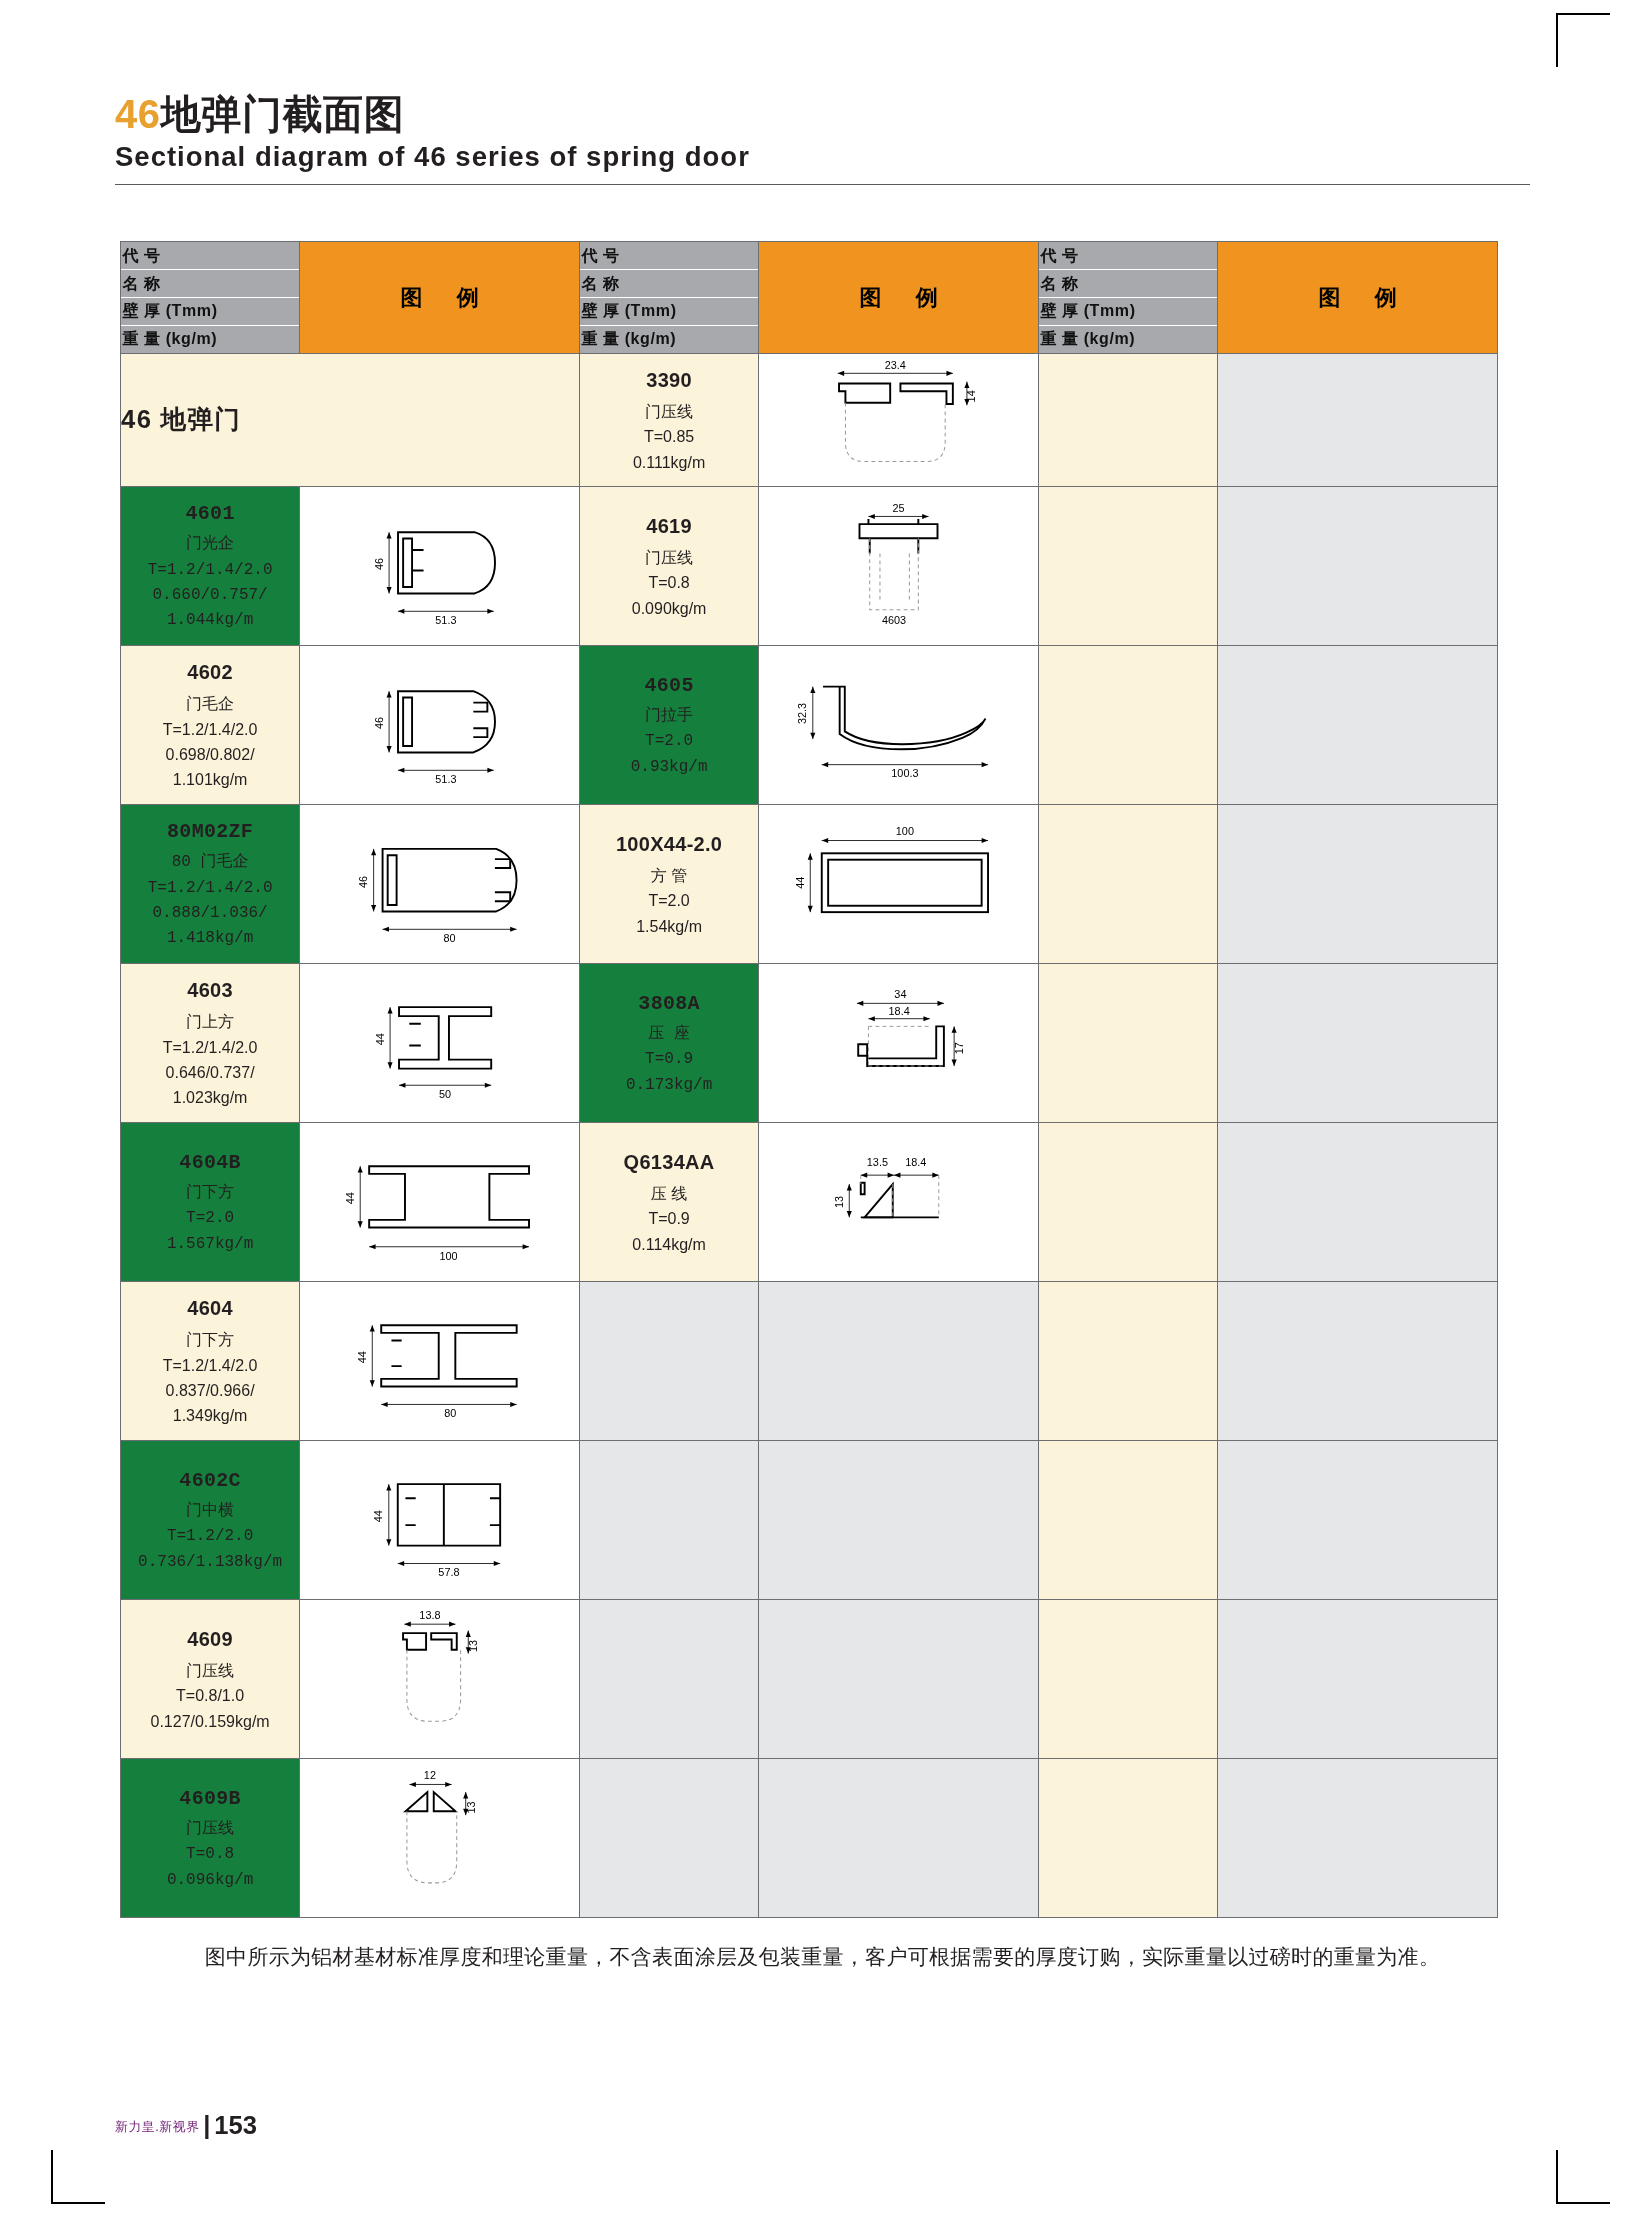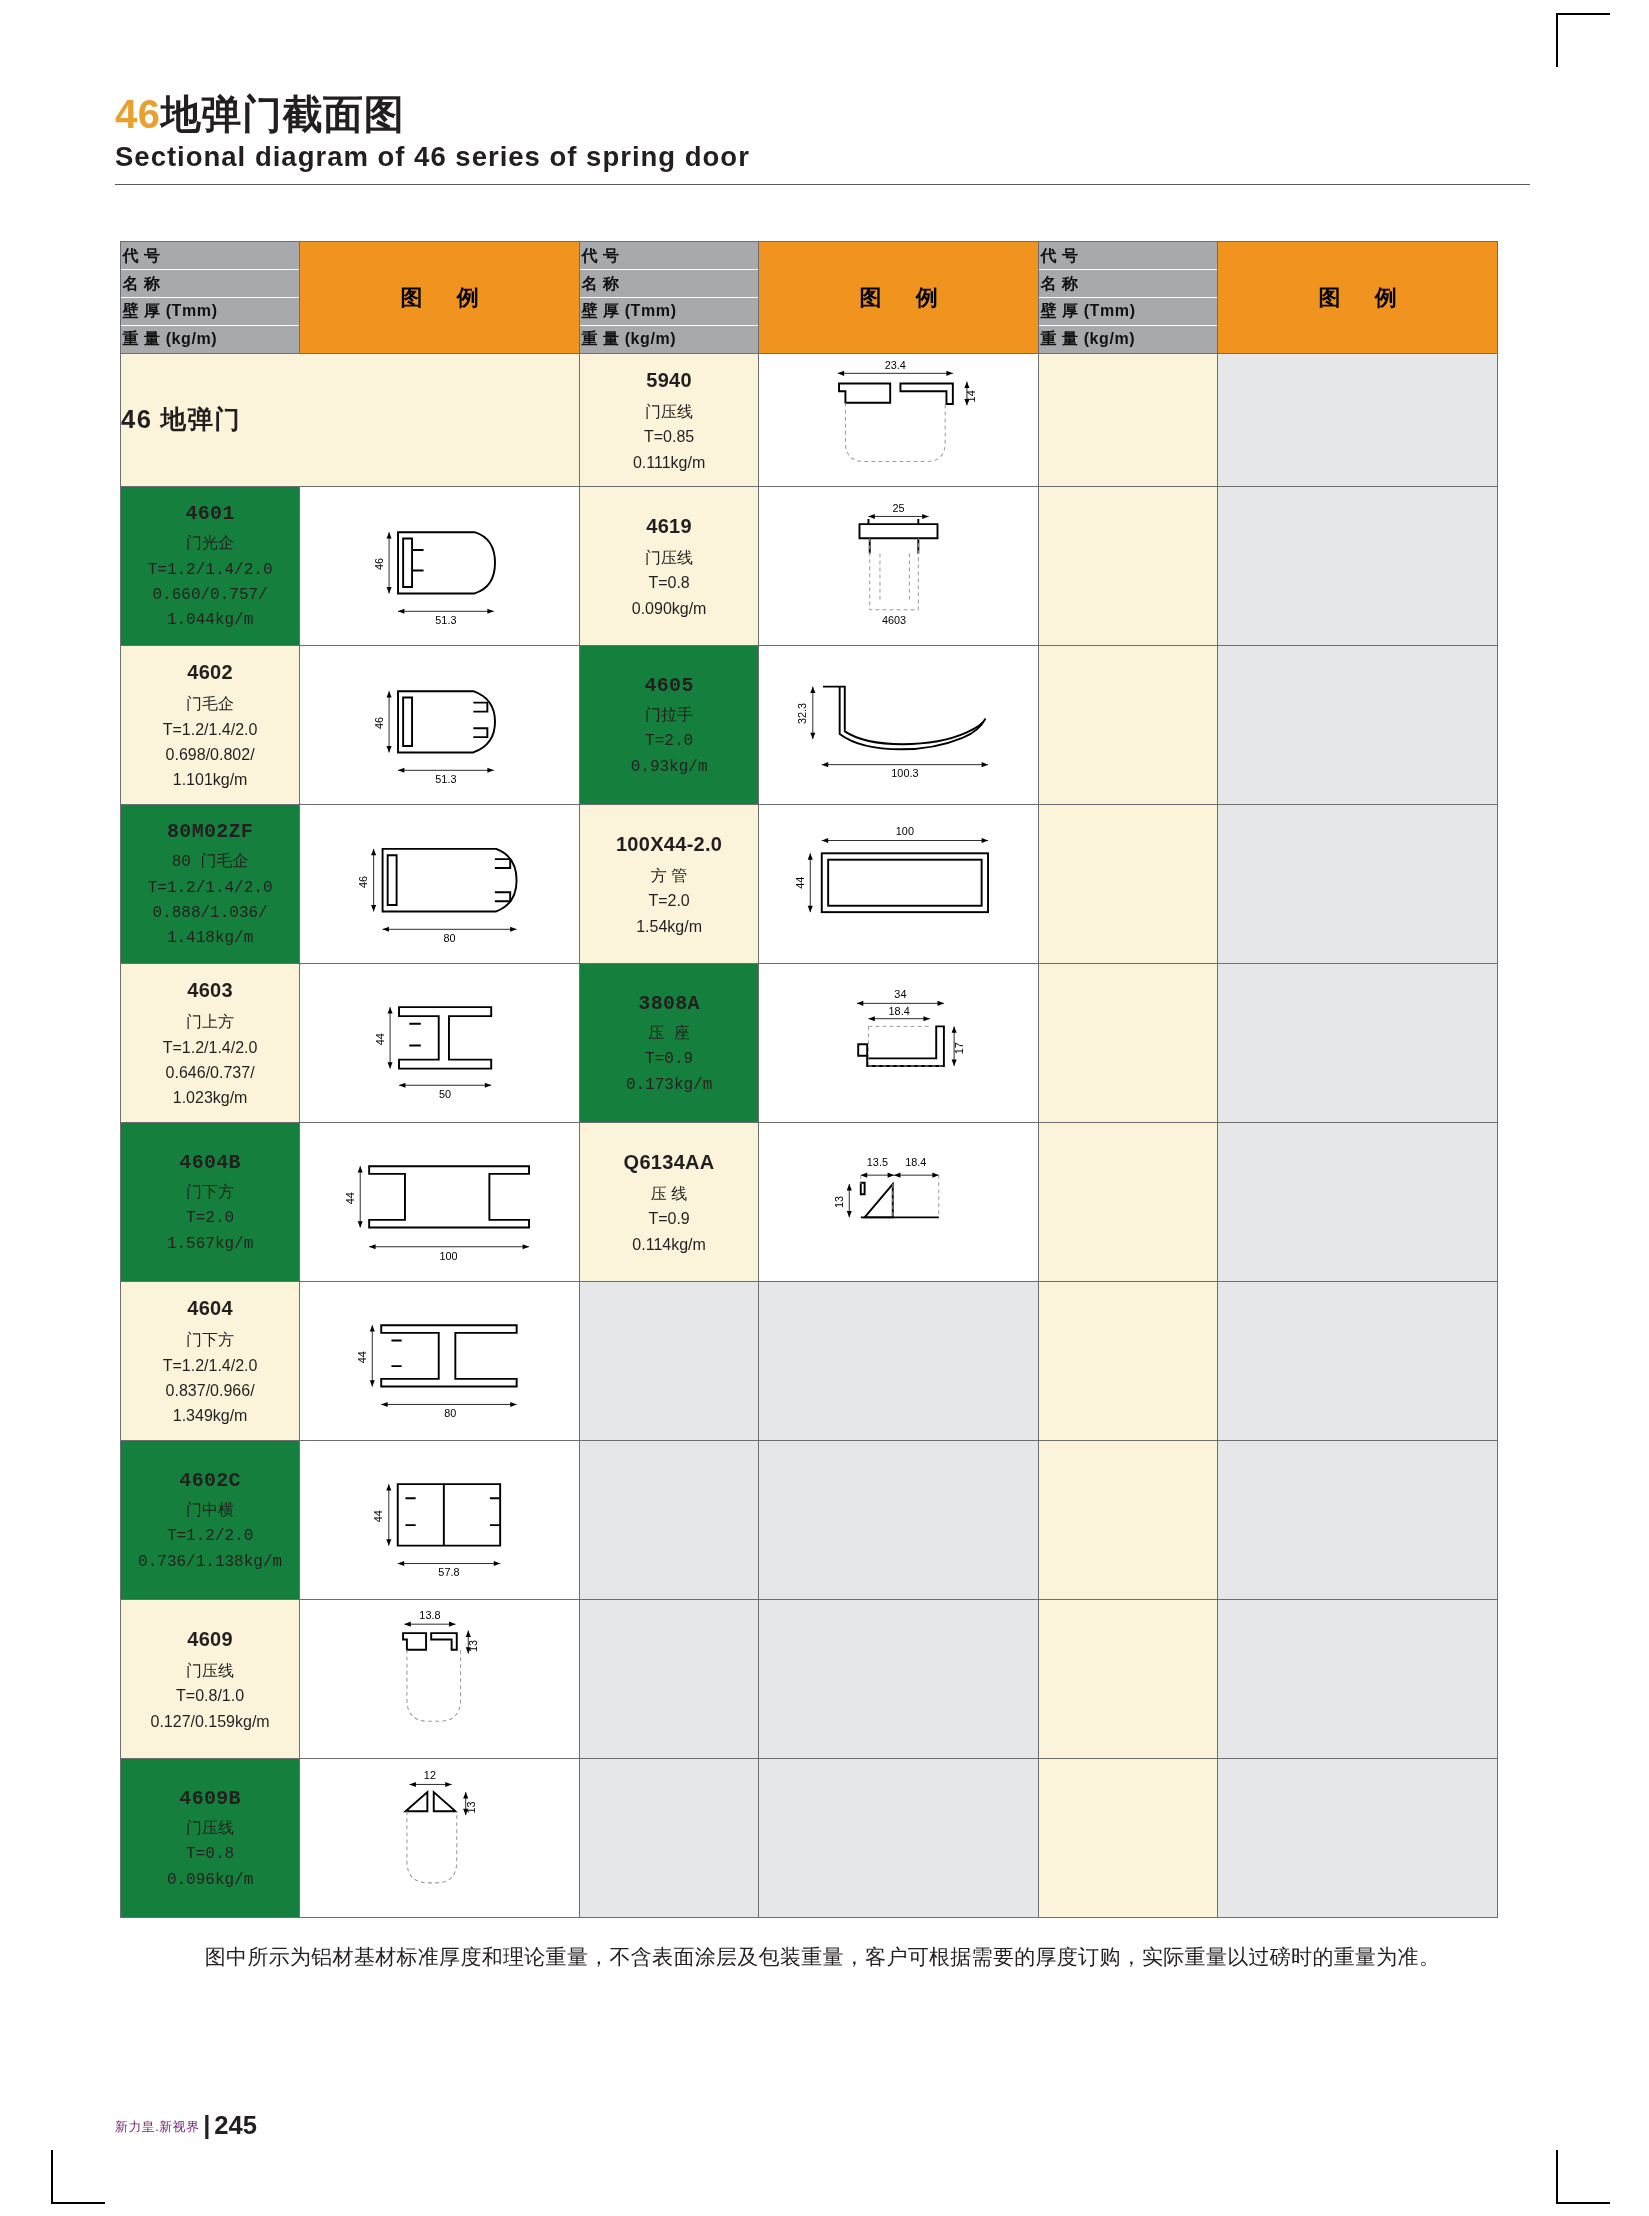--- a/index.html
+++ b/index.html
@@ -226,21 +226,21 @@
           <div>壁 厚 (Tmm)</div>
           <div>重 量 (kg/m)</div>
         </td>
         <td class="hdr-fig">图 例</td>
       </tr>
 
       <tr style="height:133px;">
         <td class="beige-merged" colspan="2">46 地弹门</td>
 
         <td class="cell-code beige">
-          <span class="code">5940</span>
+          <span class="code">3390</span>
           <span class="nm">门压线</span>
           <span class="tt">T=0.85</span>
           <span class="wt">0.111kg/m</span>
         </td>
         <td class="fig">
           <div class="figwrap">
             <svg width="211" height="122" viewBox="0 0 330 190">
 
               <line x1="70" y1="22" x2="250" y2="22" stroke="#000" stroke-width="1.3"></line>
               <path d="M70 22 l10 -4 v8 z" fill="#000"></path>
@@ -700,17 +700,17 @@
       </tr>
     </tbody>
       </table>
 
     <div class="footnote">图中所示为铝材基材标准厚度和理论重量，不含表面涂层及包装重量，客户可根据需要的厚度订购，实际重量以过磅时的重量为准。</div>
   </div>
 
   <div class="pagefoot">
     <span class="brand">新力皇.新视界</span>
     <span class="pipe">|</span>
-    <span class="pno">245</span>
+    <span class="pno">153</span>
   </div>
 
 </div>
 
 
 </body></html>

